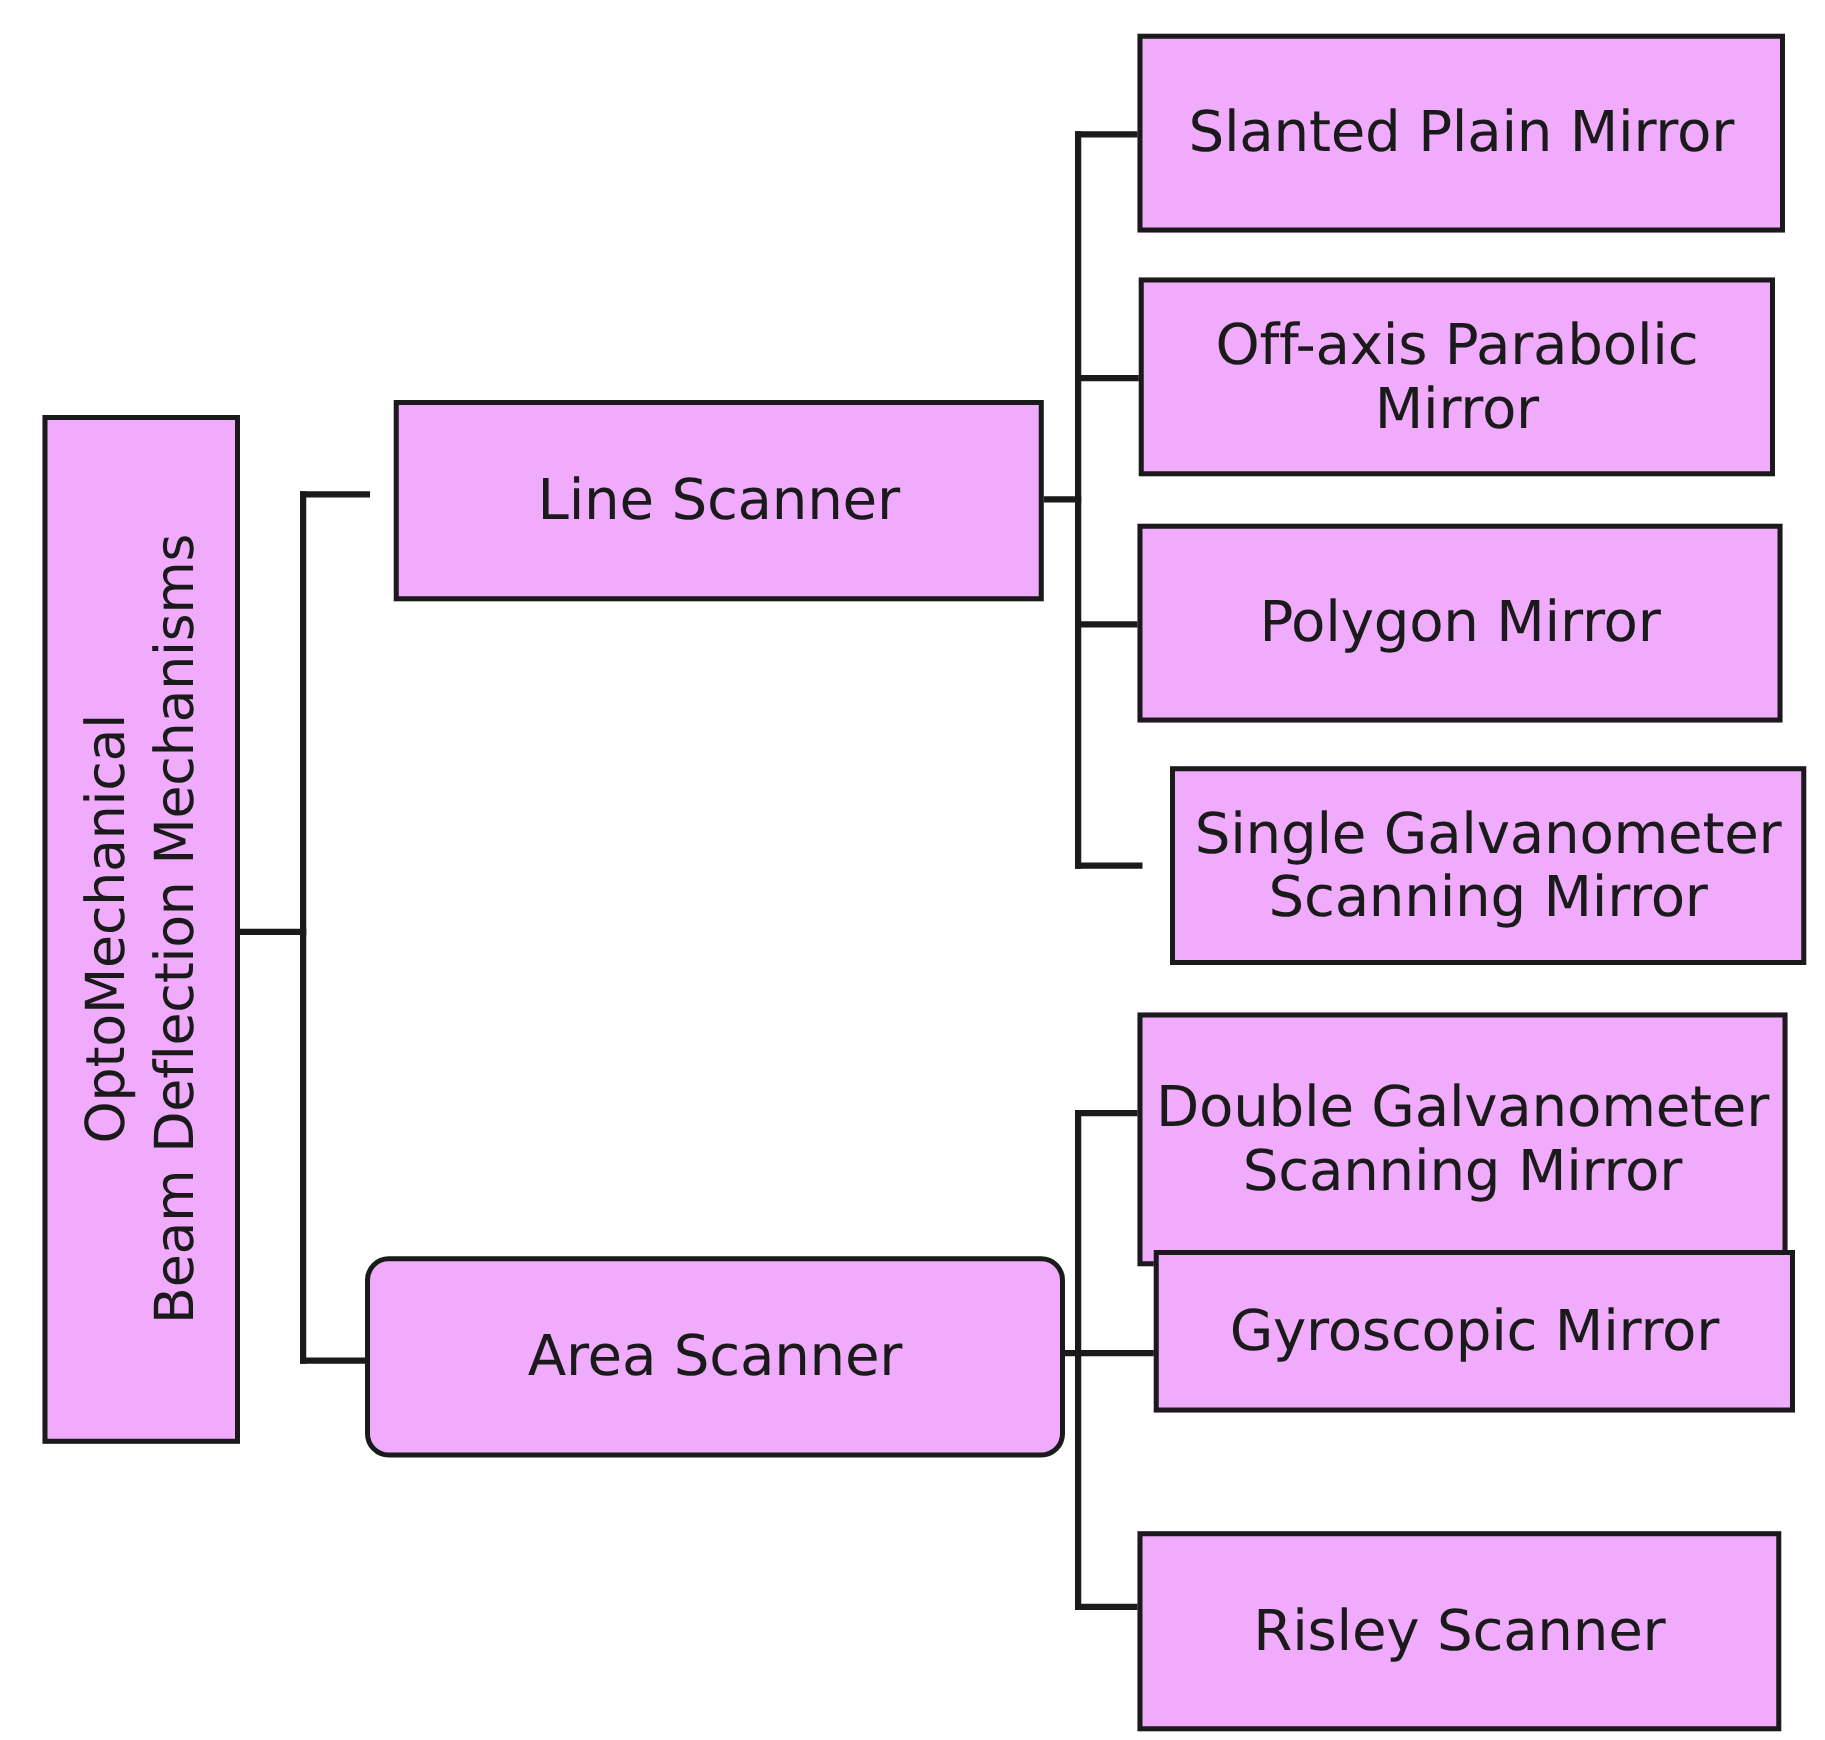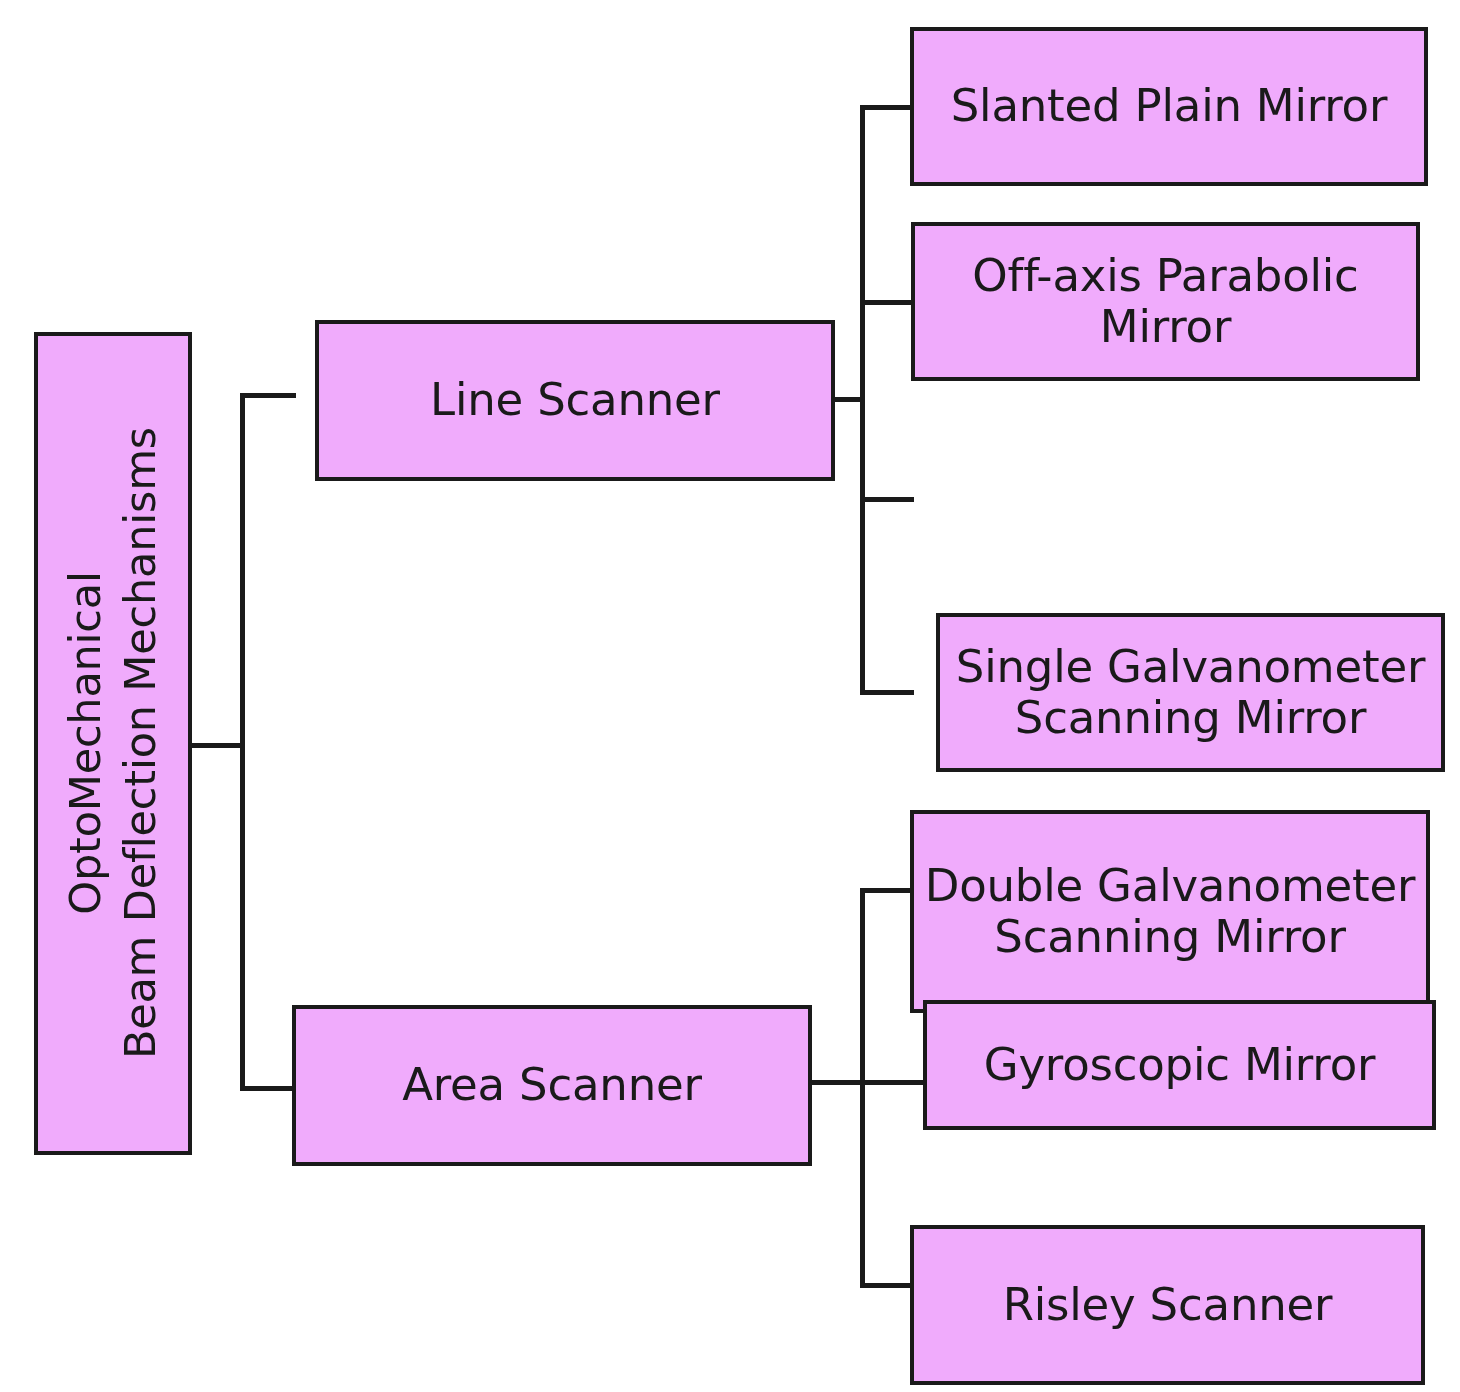--- a/index.html
+++ b/index.html
@@ -56,23 +56,24 @@
     left: 292px;
     top: 320px;
     width: 520px;
     height: 161px;
     font-size: 45px;
     margin-left: 23px;
   }
   #node-area-scanner {
     left: 292px;
     top: 1005px;
-    width: 520px;
+    width: 560px;
     height: 161px;
     font-size: 45px;
+    border-radius: 19px;
   }
   
   #node-slanted-plain-mirror {
     left: 910px; top: 27px; width: 518px; height: 159px; font-size: 45px;
   }
   #node-off-axis-parabolic-mirror {
     left: 911px; top: 222px; width: 509px; height: 159px; font-size: 45px;
   }
   #node-polygon-mirror {
     left: 910px; top: 419px; width: 516px; height: 159px; font-size: 45px;
@@ -140,20 +141,23 @@
 
   <div class="node" id="node-slanted-plain-mirror">
     <span class="label">Slanted Plain Mirror</span>
   </div>
 
   <div class="node" id="node-off-axis-parabolic-mirror">
     <span class="label">Off-axis Parabolic
 Mirror</span>
   </div>
 
+  <div class="node" id="node-polygon-mirror">
+    <span class="label">Polygon Mirror</span>
+  </div>
 
   <div class="node" id="node-single-galvanometer-scanning-mirror">
     <span class="label">Single Galvanometer
 Scanning Mirror</span>
   </div>
 
   <div class="node" id="node-double-galvanometer-scanning-mirror">
     <span class="label">Double Galvanometer
 Scanning Mirror</span>
   </div>

